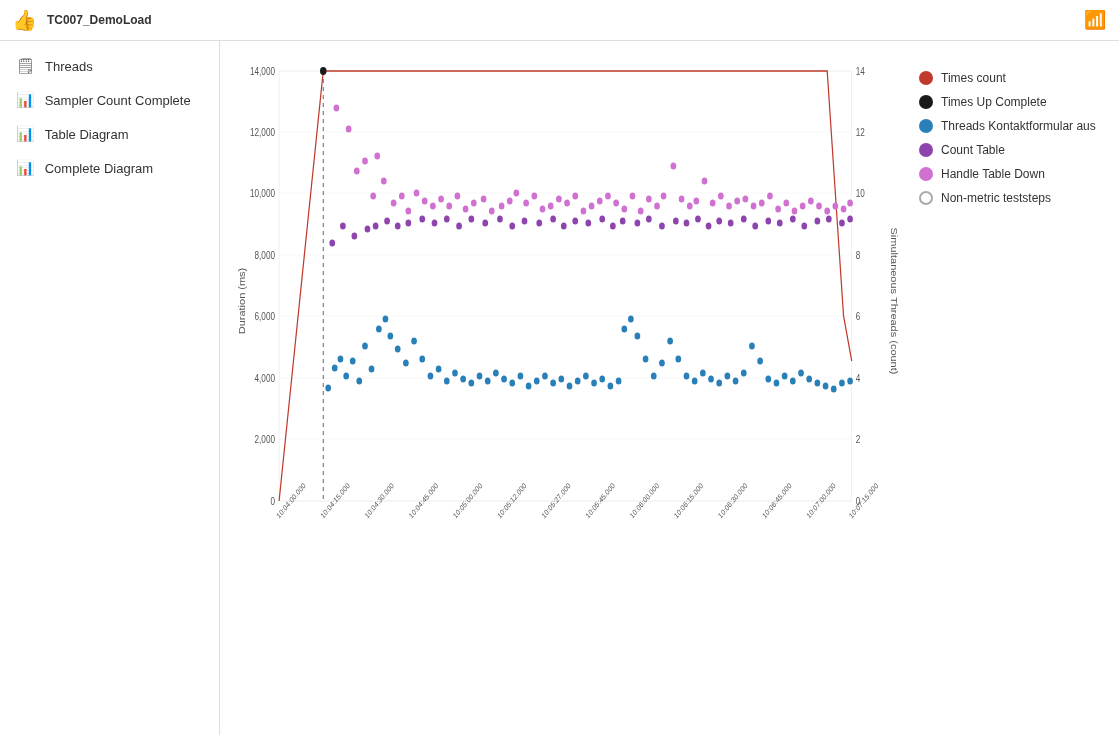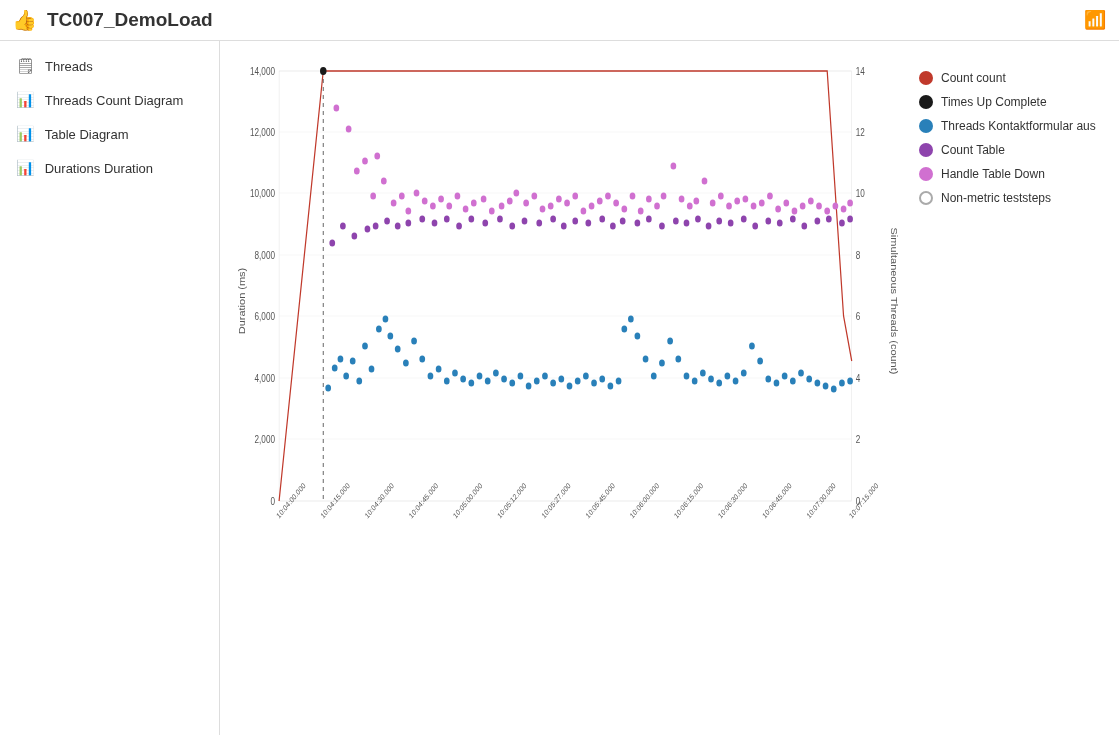--- a/index.html
+++ b/index.html
@@ -12,21 +12,21 @@
       padding: 8px 12px;
       border-bottom: 1px solid #ddd;
       background: #fff;
     }
     .header-icon {
       color: #4CAF50;
       font-size: 20px;
       margin-right: 10px;
     }
     .header-title {
-      font-size: 19px;
+      font-size: 12px;
       font-weight: bold;
       flex: 1;
     }
     .header-chart-icon {
       color: #555;
       font-size: 18px;
     }
 
     
     .nav {
@@ -115,29 +115,29 @@
 <div class="main">
 
   <div class="sidebar">
     <nav class="nav">
       <div class="nav-item">
         <span class="nav-icon">🗒</span>
         <span>Threads</span>
       </div>
       <div class="nav-item">
         <span class="nav-icon">📊</span>
-        <span>Threads Count Diagram</span>
+        <span>Sampler Count Complete</span>
       </div>
       <div class="nav-item">
         <span class="nav-icon">📊</span>
         <span>Table Diagram</span>
       </div>
       <div class="nav-item">
         <span class="nav-icon">📊</span>
-        <span>Durations Duration</span>
+        <span>Complete Diagram</span>
       </div>
     </nav>
   </div>
 
   <div class="content">
     <div class="chart-container">
       <div class="chart-wrapper">
         <svg class="chart" viewBox="0 0 830 500" preserveAspectRatio="none">
 
           <text transform="rotate(-90)" x="-250" y="18" font-size="11" fill="#555" text-anchor="middle">Duration (ms)</text>
@@ -385,21 +385,21 @@
             <circle cx="758" cy="330" r="3.5"></circle>
           </g>
 
           <circle cx="114" cy="20" r="4" fill="#1a1a1a"></circle>
         </svg>
       </div>
 
       <div class="legend-panel">
         <div class="legend-item">
           <div class="legend-dot" style="background:#c0392b; border-radius:50%;"></div>
-          <span>Count count</span>
+          <span>Times count</span>
         </div>
         <div class="legend-item">
           <div class="legend-dot" style="background:#1a1a1a;"></div>
           <span>Times Up Complete</span>
         </div>
         <div class="legend-item">
           <div class="legend-dot" style="background:#2980b9;"></div>
           <span>Threads Kontaktformular aus</span>
         </div>
         <div class="legend-item">

